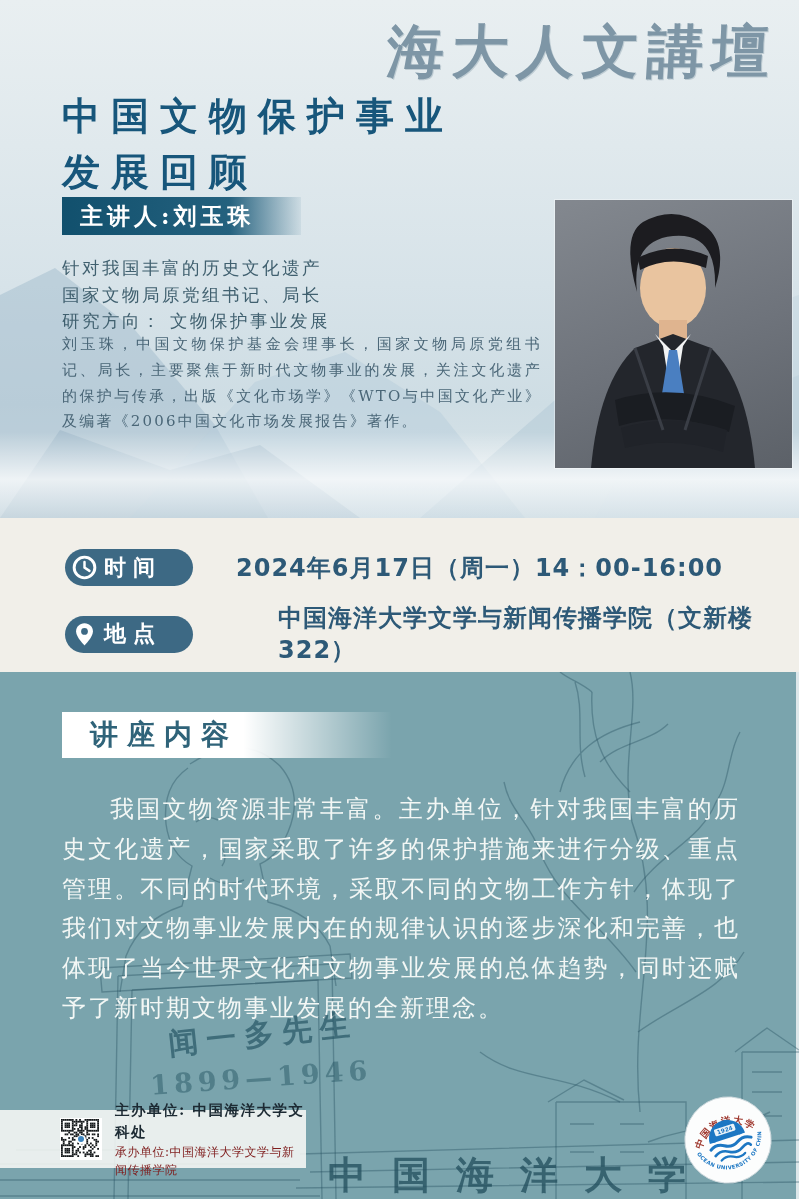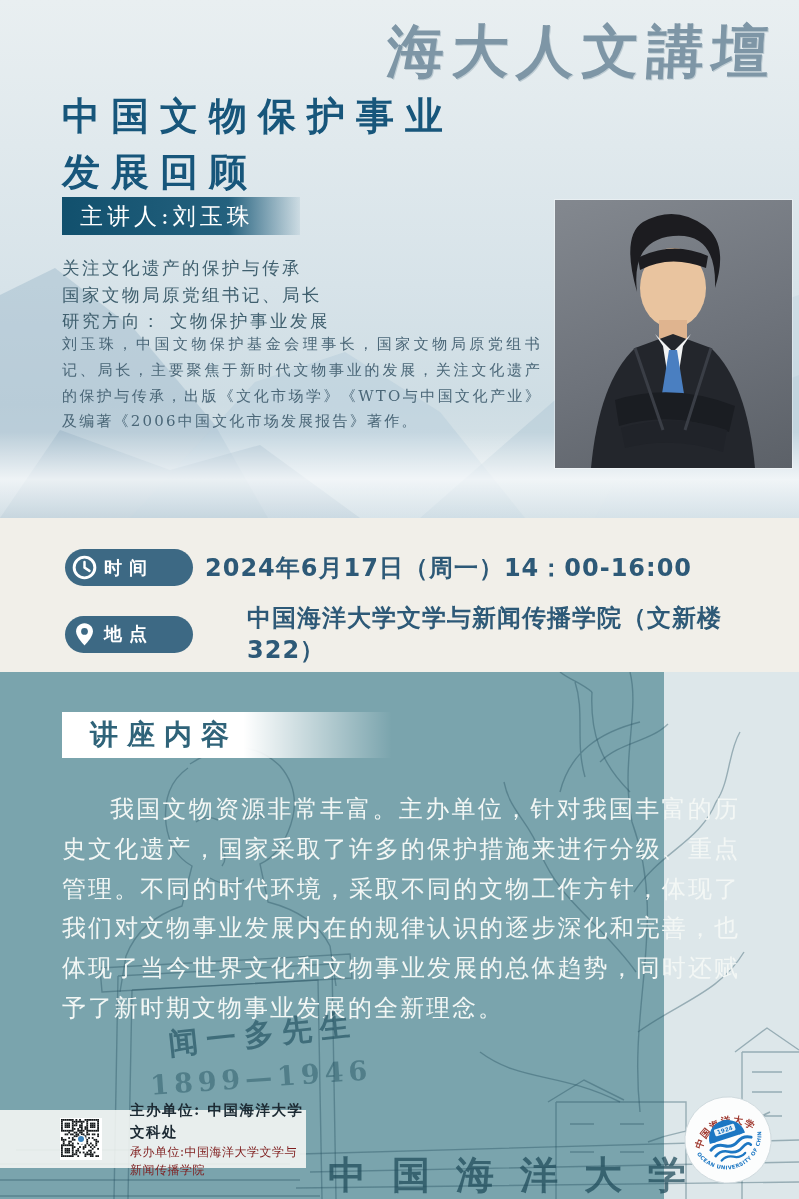--- a/index.html
+++ b/index.html
@@ -9,57 +9,57 @@
   .top-section{position:absolute;left:0;top:0;width:799px;height:518px;
     background:linear-gradient(180deg,#e9eff1 0%,#e0e9ed 28%,#d7e3e9 55%,#cedde4 78%,#dde6ea 100%);}
   .mist{position:absolute;left:0;top:432px;width:799px;height:86px;
     background:linear-gradient(180deg,rgba(255,255,255,0) 0%,rgba(255,255,255,.75) 55%,rgba(236,242,244,.4) 100%);}
   .forum-title{position:absolute;top:14px;right:22px;font-size:57px;font-weight:900;
     color:#7e96a6;letter-spacing:8px;font-family:"DejaVu Serif",serif;text-shadow:1px 1px 0 rgba(120,145,160,.35);transform:skewX(-3deg);}
   .main-title{position:absolute;left:62px;top:88px;font-size:38px;font-weight:800;color:#17567b;
     letter-spacing:11px;line-height:1.48;}
   .speaker-badge{position:absolute;left:62px;top:197px;height:38px;line-height:38px;padding:0 46px 0 18px;
     background:linear-gradient(90deg,#11506d 0%,#24617e 70%,rgba(120,160,180,.15) 100%);
-    color:#fff;font-size:23px;font-weight:400;letter-spacing:4px;}
+    color:#fff;font-size:23px;font-weight:700;letter-spacing:4px;}
   .bio-lines{position:absolute;left:62px;top:255px;font-size:17.5px;color:#40606f;
     letter-spacing:2.5px;line-height:1.52;}
   .bio-para{position:absolute;left:62px;top:332px;width:480px;font-size:15px;color:#4a6677;
     letter-spacing:2.2px;line-height:1.72;text-align:justify;}
   .photo{position:absolute;left:555px;top:200px;width:237px;height:268px;
     background:linear-gradient(160deg,#83888f 0%,#6e737b 55%,#5c6168 100%);
     box-shadow:0 0 0 1px rgba(255,255,255,.35);overflow:hidden;}
   
   .mid-band{position:absolute;left:0;top:518px;width:799px;height:154px;background:#f1efe9;}
   .sched-row{position:absolute;left:65px;display:flex;align-items:center;}
   .row-time{top:31px;} .row-loc{top:84px;gap:42px;}
   .pill{display:flex;align-items:center;height:37px;min-width:128px;border-radius:19px;
     background:#3d6984;padding:0 16px 0 6px;box-sizing:border-box;}
-  .pill .txt{color:#fff;font-size:18px;font-weight:800;letter-spacing:7px;margin-left:6px;
+  .pill .txt{color:#fff;font-size:22px;font-weight:800;letter-spacing:7px;margin-left:6px;
     font-family:"DejaVu Sans","Liberation Sans",sans-serif;}
-  .sched-text{margin-left:12px;font-size:24px;color:#2d5977;letter-spacing:1px;font-weight:600;
+  .sched-text{margin-left:43px;font-size:24px;color:#2d5977;letter-spacing:1px;font-weight:600;
     font-family:"DejaVu Sans","Liberation Sans",sans-serif;}
   
-  .teal-section{position:absolute;left:0;top:672px;width:664px;height:527px;background:#7aa4ad;}
+  .teal-section{position:absolute;left:0;top:672px;width:796px;height:527px;background:#7aa4ad;}
   .content-header{position:absolute;left:62px;top:40px;width:330px;height:46px;
     background:linear-gradient(90deg,#ffffff 0%,#ffffff 55%,rgba(255,255,255,0) 100%);
     display:flex;align-items:center;}
   .content-header span{margin-left:28px;font-size:28px;font-weight:800;color:#2f6379;letter-spacing:9px;}
   .content-para{position:absolute;left:62px;top:118px;width:678px;font-size:24px;color:#f3f7f5;
     letter-spacing:2px;line-height:1.66;text-align:justify;text-indent:2em;}
   .sketch-text{position:absolute;color:rgba(40,88,102,.72);font-weight:600;}
   .statue-name{left:168px;top:342px;font-size:30px;letter-spacing:8px;transform:rotate(-6deg);}
   .statue-years{left:150px;top:390px;font-size:27px;letter-spacing:5px;color:rgba(40,88,102,.5);transform:rotate(-4deg);}
   .gate-text{left:328px;top:478px;font-size:38px;letter-spacing:26px;color:rgba(34,78,92,.75);white-space:nowrap;}
   .footer-bar{position:absolute;left:0;top:438px;width:306px;height:58px;
     background:rgba(251,251,248,.85);display:flex;align-items:center;padding-left:60px;box-sizing:border-box;}
   .qr{position:relative;width:40px;height:40px;background:#fff;padding:1px;flex:0 0 auto;}
   .qr-dot{position:absolute;left:50%;top:50%;width:9px;height:9px;margin:-4.5px 0 0 -4.5px;
     background:#fff;border-radius:50%;display:flex;align-items:center;justify-content:center;}
   .qr-dot:before{content:"";width:6px;height:6px;border-radius:50%;background:#3e86c0;}
-  .footer-text{margin-left:28px;line-height:1.5;}
+  .footer-text{margin-left:13px;line-height:1.5;}
   .footer-text .l1{font-size:14.5px;color:#1c2a33;letter-spacing:1.5px;font-weight:600;}
   .footer-text .l2{font-size:12px;color:#7f1d1d;letter-spacing:.5px;}
   .uni-logo{position:absolute;left:684px;top:424px;width:88px;height:88px;transform:rotate(-18deg);}
   svg{display:block;}
 </style>
 </head>
 <body>
 
 <div class="canvas">
 
@@ -76,21 +76,21 @@
     <div class="forum-title">海大人文講壇</div>
 
     <div class="main-title">
       <div>中国文物保护事业</div>
       <div>发展回顾</div>
     </div>
 
     <div class="speaker-badge">主讲人:刘玉珠</div>
 
     <div class="bio-lines">
-      <div>关注文化遗产的保护与传承</div>
+      <div>针对我国丰富的历史文化遗产</div>
       <div>国家文物局原党组书记、局长</div>
       <div>研究方向： 文物保护事业发展</div>
     </div>
 
     <div class="bio-para">刘玉珠，中国文物保护基金会理事长，国家文物局原党组书记、局长，主要聚焦于新时代文物事业的发展，关注文化遗产的保护与传承，出版《文化市场学》《WTO与中国文化产业》及编著《2006中国文化市场发展报告》著作。</div>
 
     <div class="photo">
       <svg width="237" height="268" viewBox="0 0 237 268">
         <ellipse cx="118" cy="88" rx="33" ry="40" fill="#e9c49f"></ellipse>
         <path d="M82 92 q-6 -52 36 -56 q44 -4 42 52 q14 -44 -10 -62 q-30 -22 -62 -4 q-22 14 -6 70z" fill="#1c1c20"></path>

